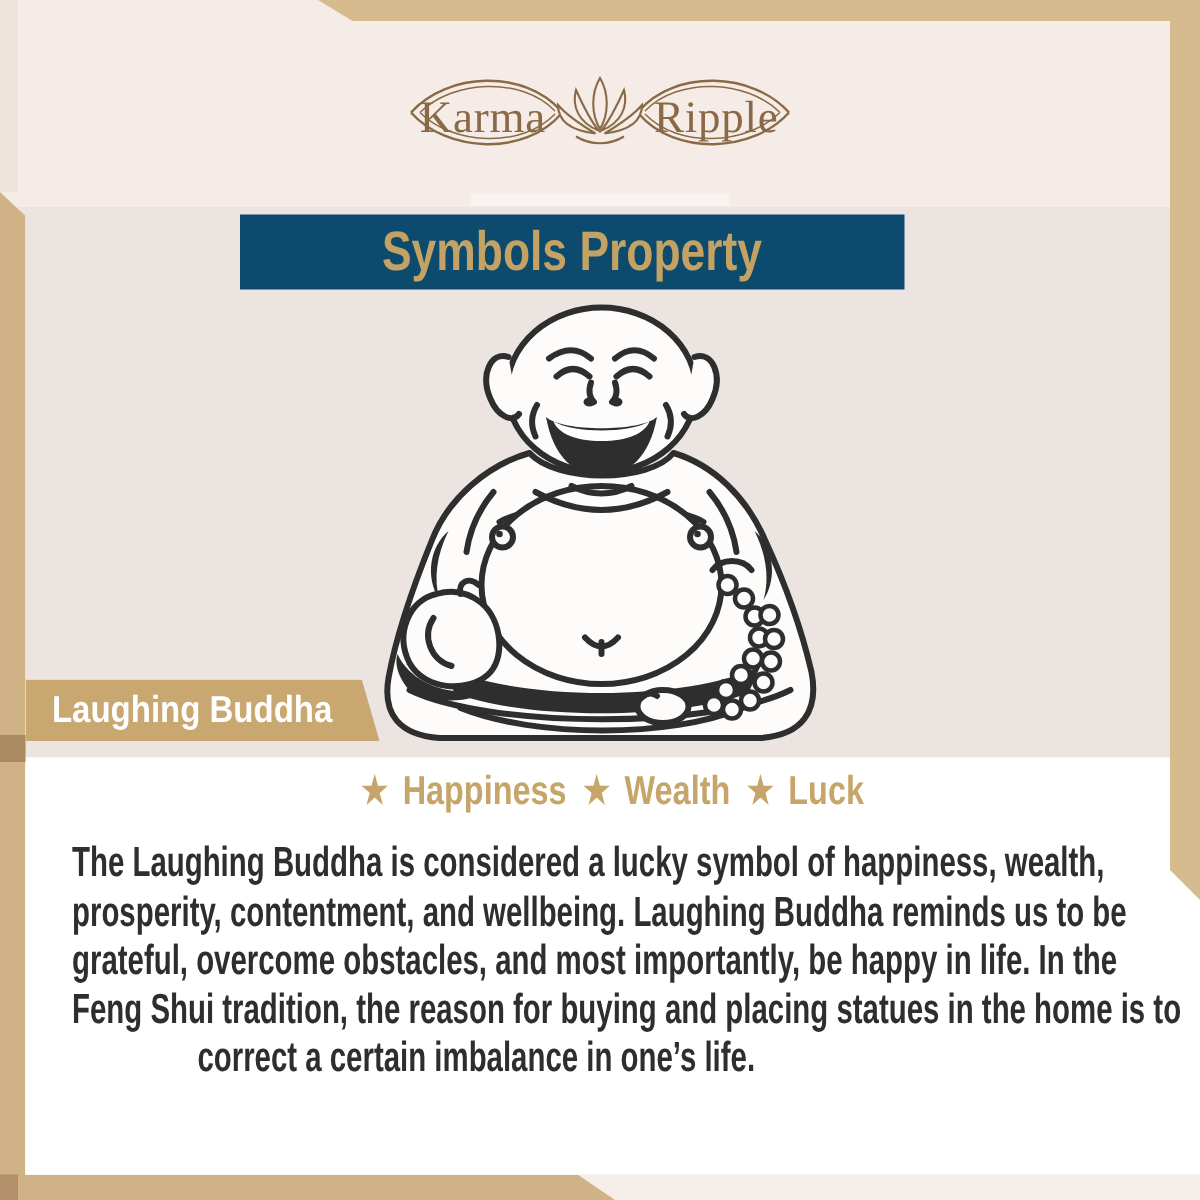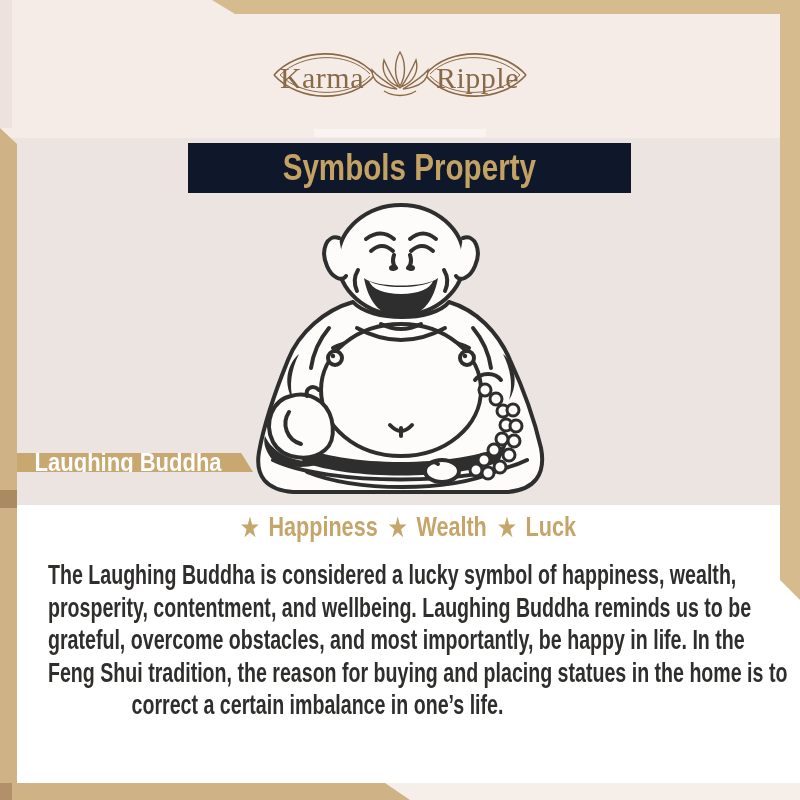--- a/index.html
+++ b/index.html
@@ -23,28 +23,28 @@
   .footer-pink{position:absolute;left:385px;right:0;bottom:0;height:17px;background:#f6eee9;}
   .footer-bar{position:absolute;left:0;bottom:0;width:410px;height:17px;background:#cfb286;
     clip-path:polygon(0 0,385px 0,100% 100%,0 100%);}
   .footer-corner{position:absolute;left:0;bottom:0;width:12px;height:17px;background:#b2906a;}
   
   .logo-wrap{position:absolute;left:0;top:44px;width:800px;display:flex;justify-content:center;}
   
   .watermark{position:absolute;top:129px;left:50%;transform:translateX(-50%);
     width:172px;height:8px;background:rgba(255,255,255,.45);filter:blur(.6px);}
   
-  .title-box{position:absolute;left:160px;top:143px;width:443px;height:50px;background:#0f172a;
-    display:flex;align-items:center;justify-content:center;margin-left:28px;}
+  .title-box{position:absolute;left:160px;top:143px;width:443px;height:50px;background:#0c4a6e;
+    display:flex;align-items:center;justify-content:center;}
   .title-text{font-weight:bold;font-size:37px;color:#c3a264;white-space:nowrap;
     transform:scaleX(.8);letter-spacing:0;}
   
   .buddha{position:absolute;left:235px;top:198px;width:330px;height:300px;}
   
-  .banner{position:absolute;left:17px;top:453px;width:236px;height:19px;background:#c9a770;
+  .banner{position:absolute;left:17px;top:453px;width:236px;height:41px;background:#c9a770;
     clip-path:polygon(0 0,95% 0,100% 100%,0 100%);display:flex;align-items:center;}
   .banner-text{color:#ffffff;font-weight:bold;font-size:25px;white-space:nowrap;
     transform:scaleX(.88);transform-origin:left center;padding-left:20px;}
   
   .benefits{position:absolute;left:17px;top:512px;width:783px;display:flex;justify-content:center;}
   .benefits-inner{display:flex;gap:14px;align-items:center;transform:scaleX(.8);
     font-weight:bold;font-size:27px;color:#c5a569;white-space:nowrap;}
   .benefit{display:flex;gap:12px;align-items:center;}
   .star{font-size:25px;line-height:1;}
   

